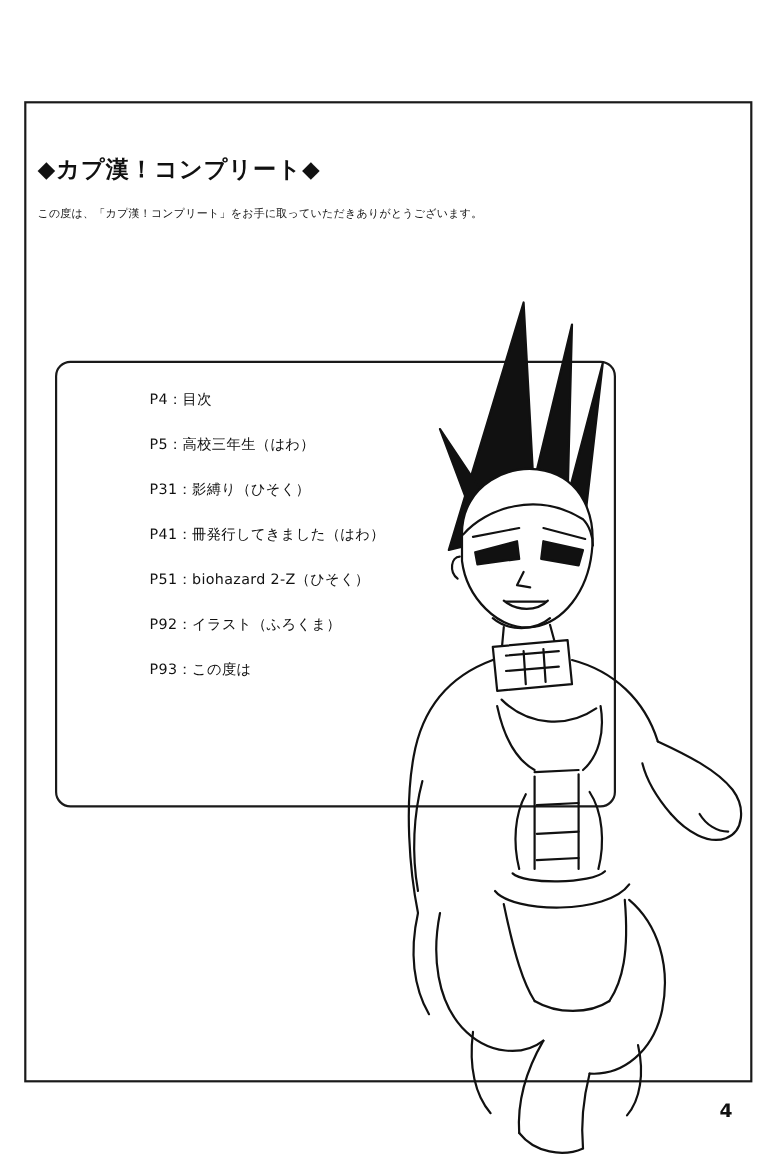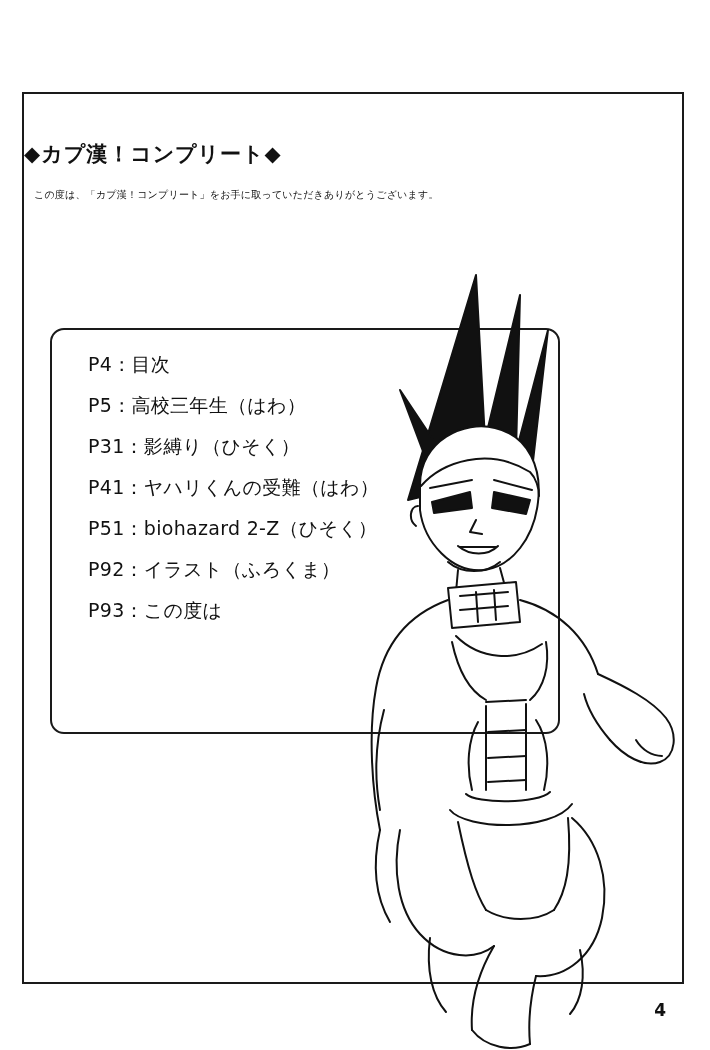--- a/index.html
+++ b/index.html
@@ -23,21 +23,21 @@
     top: 92px;
     width: 662px;
     height: 892px;
     border: 2px solid #1a1a1a;
     box-sizing: border-box;
   }
 
   
   .doc-heading {
     position: absolute;
-    left: 24px;
+    left: 34px;
     top: 140px;
     font-size: 21px;
     font-weight: bold;
     letter-spacing: 1px;
     white-space: nowrap;
   }
 
   
   .intro {
     position: absolute;
@@ -62,25 +62,26 @@
     box-sizing: border-box;
     background: transparent;
   }
   .toc-list {
     position: absolute;
     left: 88px;
     top: 354px;
     width: 420px;
   }
   .toc-item {
-    font-size: 19px;
+    font-size: 13px;
     line-height: 20px;
     margin-bottom: 21px;
     white-space: nowrap;
     letter-spacing: 0.3px;
+    margin-left: 48px;
   }
 
   
   .page-number {
     position: absolute;
     right: 44px;
     bottom: 30px;
     font-size: 17px;
     font-weight: bold;
   }
@@ -105,21 +106,21 @@
 
 <div class="intro">
   <div>この度は、「カプ漢！コンプリート」をお手に取っていただきありがとうございます。</div>
 </div>
 
 <div class="toc-box"></div>
 <div class="toc-list">
   <div class="toc-item">P4：目次</div>
   <div class="toc-item">P5：高校三年生（はわ）</div>
   <div class="toc-item">P31：影縛り（ひそく）</div>
-  <div class="toc-item">P41：ヤハリくんの受難（はわ）</div>
+  <div class="toc-item">P41：冊発行してきました（はわ）</div>
   <div class="toc-item">P51：biohazard 2-Z（ひそく）</div>
   <div class="toc-item">P92：イラスト（ふろくま）</div>
   <div class="toc-item">P93：この度は</div>
 </div>
 
 <div class="page-number">4</div>
 
 <div class="illustration">
   <svg width="420" height="790" viewBox="0 0 420 790" fill="none" xmlns="http://www.w3.org/2000/svg" stroke="#111111" stroke-width="2" stroke-linecap="round" stroke-linejoin="round">
 

